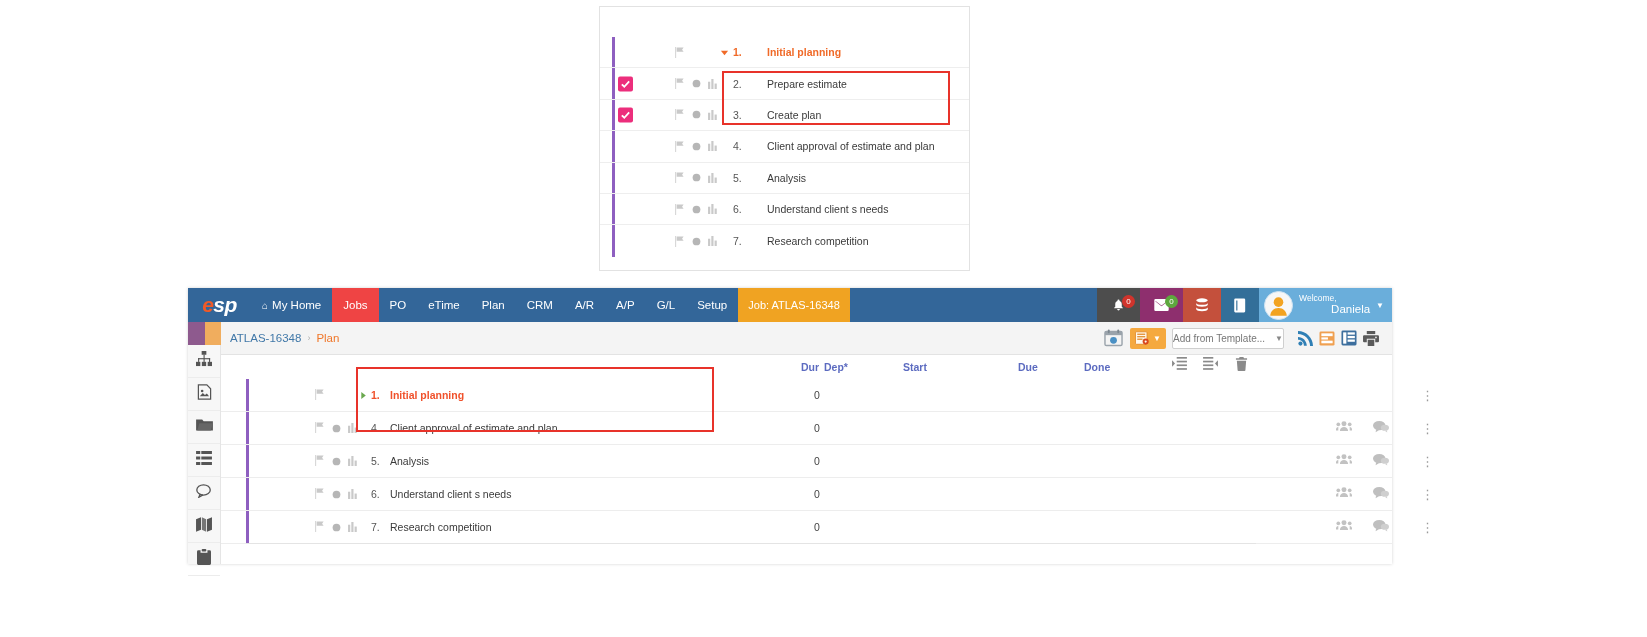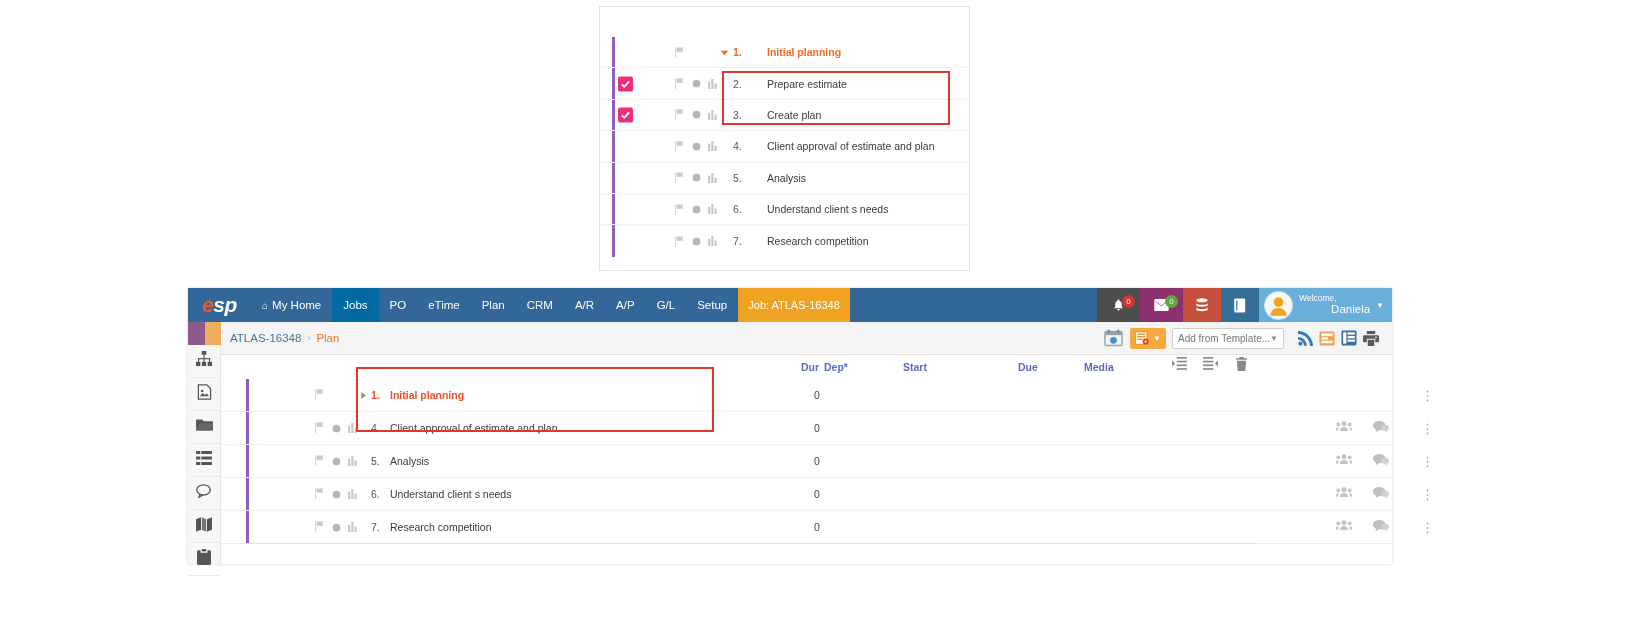--- a/index.html
+++ b/index.html
@@ -51,21 +51,21 @@
   }
   #logo{
     width:63px;display:flex;align-items:center;justify-content:center;
     font-size:21px;font-weight:bold;font-style:italic;color:#ffffff;letter-spacing:-.5px;
   }
   #logo .e{color:#f05a28;}
   .navitem{
     display:flex;align-items:center;padding:0 11px;color:#ffffff;font-size:11.5px;
     white-space:nowrap;cursor:pointer;
   }
-  .navitem.active{background:#0369a1;}
+  .navitem.active{background:#ef4444;}
   .navitem.job{background:#f0a322;color:#ffffff;font-size:11px;padding:0 10px;}
   .home-ico{margin-right:4px;font-size:10px;}
   #nav-spacer{flex:1;}
   .navbtn{width:38px;display:flex;align-items:center;justify-content:center;position:relative;cursor:pointer;}
   .navbtn.bell{background:#4d4d4d;width:43px;}
   .navbtn.mail{background:#8e2f6e;width:43px;}
   .navbtn.db{background:#c4503c;}
   .navbtn.book{background:#336f99;}
   .badge{
     position:absolute;right:5px;top:7px;width:13px;height:13px;border-radius:50%;
@@ -101,21 +101,21 @@
   #crumbs .c2{color:#f0772a;}
   #crumb-spacer{flex:1;}
   .tbtn{display:flex;align-items:center;justify-content:center;cursor:pointer;margin-right:6px;}
   #btn-gantt{width:22px;height:20px;}
   #btn-task{
     background:#f5a93f;width:36px;height:21px;border-radius:2px;
     display:flex;align-items:center;justify-content:center;gap:2px;
   }
   #tmpl-select{
     width:112px;height:21px;background:#fff;border:1px solid #cfcfcf;border-radius:2px;
-    display:flex;align-items:center;justify-content:space-between;padding:0 5px;
+    display:flex;align-items:center;justify-content:space-between;padding:0 0;
     font-size:10px;color:#777;margin-right:10px;cursor:pointer;box-sizing:border-box;
   }
   .ticon{width:22px;height:20px;display:flex;align-items:center;justify-content:center;cursor:pointer;}
 
   
   #table{position:relative;background:#ffffff;}
   #thead{
     height:24px;display:flex;align-items:center;position:relative;font-size:10.5px;
     color:#5c6bc0;font-weight:bold;
   }
@@ -493,21 +493,21 @@
       </svg>
     </div>
   </div>
 
   <div id="table">
     <div id="thead">
         <span class="th" style="left: 613px;">Dur</span>
         <span class="th" style="left: 636px;">Dep*</span>
         <span class="th" style="left: 715px;">Start</span>
         <span class="th" style="left: 810px; padding-left: 20px;">Due</span>
-        <span class="th" style="left: 896px;">Media</span>
+        <span class="th" style="left: 896px;">Done</span>
         <span class="th-ico" style="left: 984px;"><svg width="15" height="13" viewBox="0 0 16 14" fill="#8a8a8a">
             <rect x="5" y="0" width="11" height="1.8"></rect>
             <rect x="5" y="4" width="11" height="1.8"></rect>
             <rect x="5" y="8" width="11" height="1.8"></rect>
             <rect x="5" y="12" width="11" height="1.8"></rect>
             <path d="M0 3.5L3.2 7 0 10.5z"></path>
           </svg></span>
         <span class="th-ico" style="left: 1015px;"><svg width="15" height="13" viewBox="0 0 16 14" fill="#8a8a8a">
             <rect x="0" y="0" width="11" height="1.8"></rect>
             <rect x="0" y="4" width="11" height="1.8"></rect>

